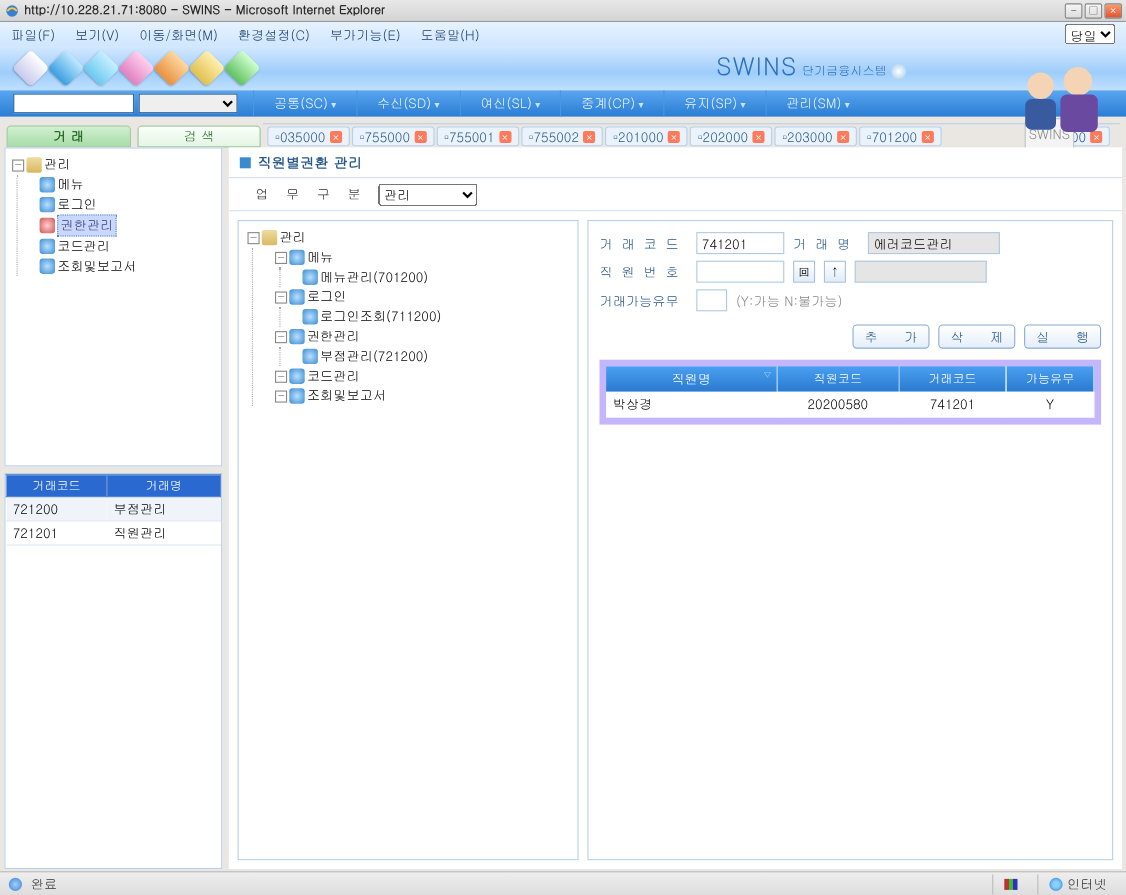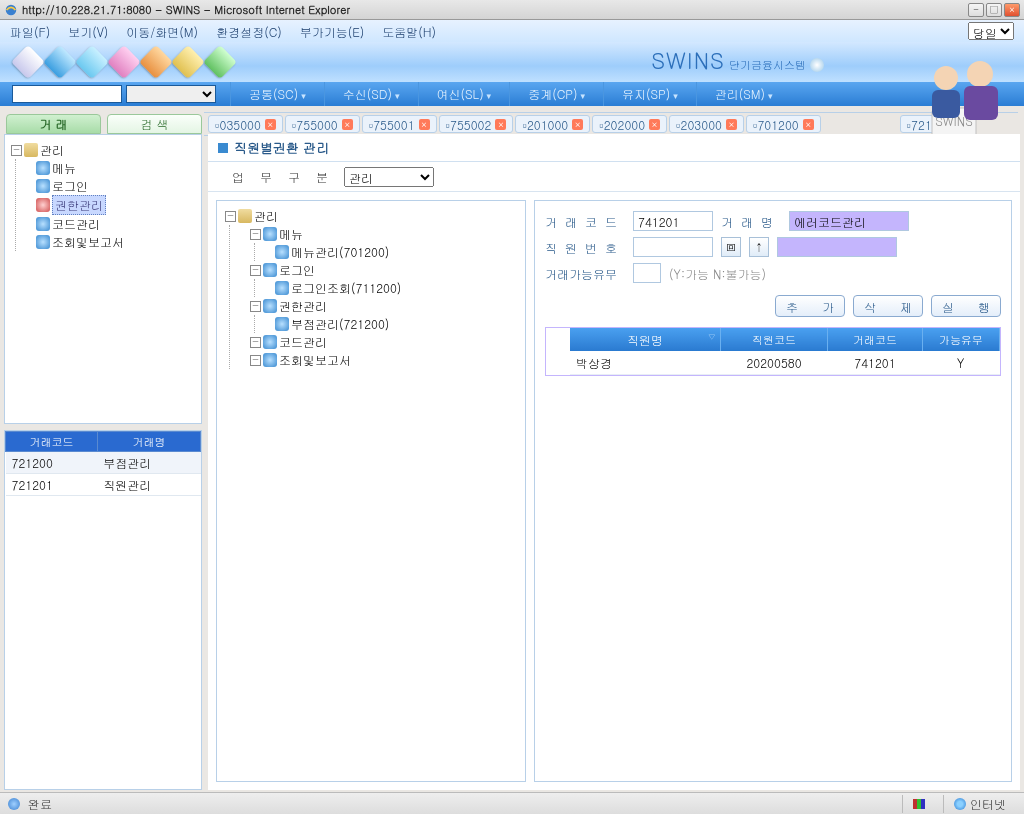--- a/index.html
+++ b/index.html
@@ -33,21 +33,21 @@
 .people-art { position: absolute; right: 12px; top: -4px; width: 170px; height: 120px; pointer-events: none; }
 
 .navbar { height: 24px; background: linear-gradient(#5aa6f0,#2a7dd4); display: flex; align-items: center; padding: 0 12px; gap: 4px; color: #fff; }
 .navbar input.navtxt { width: 110px; height: 18px; border: 1px solid #1a5a9a; }
 .navbar select.navsel { width: 90px; height: 18px; border: 1px solid #1a5a9a; }
 .navmenu { display: flex; margin-left: 10px; text-align: center; }
 .navmenu .nm { padding: 0 18px; border-left: 1px solid #4a96e0; height: 24px; line-height: 24px; color: #e8f4ff; }
 .navmenu .nm::after { content: " ▾"; font-size: 9px; color: #c8e4ff; }
 
 .tabs-row { height: 24px; margin-top: 6px; display: flex; align-items: center; padding: 0 6px; gap: 2px; }
-.left-tabs { display: flex; gap: 6px; width: 196px; }
+.left-tabs { display: flex; gap: 6px; width: 231px; }
 .left-tab { flex:1; height: 20px; background: linear-gradient(#fafffa,#e4f5e4); border: 1px solid #9ac89a; border-radius: 4px 4px 0 0; text-align: center; line-height: 18px; color: #2a6a2a; }
 .left-tab.sel { background: linear-gradient(#d0f0d0,#a8dca8); font-weight: bold; }
 .doc-tabs { flex: 1; display: flex; gap: 2px; border-top: 1px solid #b8d0e8; border-bottom: 1px solid #b8d0e8; padding: 0 4px; align-items: center; height: 24px; }
 .doc-tab { height: 18px; border: 1px solid #b8d0e8; border-radius: 3px; padding: 0 6px; display: flex; align-items: center; gap: 4px; background: #eaf2fb; color: #2a5a8a; font-size: 11px; }
 .doc-tab.sel { background: #fff; border-color: #6aa6e0; font-weight: bold; margin-top: 44px; }
 .doc-tab .x { width: 11px; height: 11px; background: #ff7a5a; color: #fff; border-radius: 2px; font-size: 9px; display: flex; align-items: center; justify-content: center; }
 
 .main-area { position: absolute; left: 4px; right: 4px; top: 134px; bottom: 24px; display: flex; gap: 6px; }
 .left-col { width: 198px; display: flex; flex-direction: column; gap: 6px; }
 .panel { background: #fff; border: 1px solid #b8d0e8; }
@@ -77,31 +77,31 @@
 .filter-bar { height: 30px; border-bottom: 1px solid #d8e4f0; display: flex; align-items: center; padding: 0 24px; gap: 10px; }
 .filter-bar .lbl { letter-spacing: 6px; color: #333; }
 .filter-bar select { height: 20px; width: 90px; }
 
 .work-area { flex: 1; display: flex; gap: 8px; padding: 8px; }
 .wa-left { width: 310px; border: 1px solid #b8d0e8; padding: 6px; overflow: auto; background: #fff; }
 .wa-right { flex: 1; border: 1px solid #b8d0e8; padding: 10px; display: flex; flex-direction: column; }
 
 .form-row { display: flex; align-items: center; margin-bottom: 6px; gap: 8px; }
 .form-row .flbl { width: 80px; color: #2a5a8a; letter-spacing: 2px; }
-.form-row input.ftxt { height: 20px; border: 1px solid #b0c8e0; padding: 0 4px; background: #c4b5fd; }
+.form-row input.ftxt { height: 20px; border: 1px solid #b0c8e0; padding: 0 4px; background: #e5e5e5; }
 .form-row .ftxt.w80 { width: 80px; background: #fff; }
 .form-row .ftxt.w120 { width: 120px; }
 .form-row .ftxt.w25 { width: 28px; background: #fff; }
 .form-row .fnote { color: #888; }
 .iconbtn { width: 20px; height: 20px; border: 1px solid #a8c0d8; background: linear-gradient(#fff,#e0ecf8); display: flex; align-items: center; justify-content: center; font-size: 10px; }
 
 .actions { display: flex; justify-content: flex-end; gap: 8px; margin: 6px 0 10px 0; }
 .actbtn { min-width: 64px; height: 22px; border: 1px solid #8aaad0; border-radius: 4px; background: linear-gradient(#fff,#e4eefa); color: #2a5a8a; letter-spacing: 10px; padding-left: 10px; }
 
-.grid { border: 1px solid #c4b5fd; padding-left: 24px; }
+.grid { border: 6px solid #c4b5fd; }
 .grid table { width: 100%; border-collapse: collapse; }
 .grid th { background: linear-gradient(#4aa0f0,#2a7ad0); color: #fff; font-weight: normal; padding: 3px 4px; font-size: 11px; border-right: 1px solid #6ab0f0; position: relative; }
 .grid th .sort { font-size: 8px; position: absolute; right: 4px; color: #c8e4ff; }
 .grid td { padding: 3px 6px; border-bottom: 1px solid #e8eef5; text-align: center; }
 .grid td.l { text-align: left; }
 
 .statusbar { position: absolute; left: 0; right: 0; bottom: 0; height: 22px; background: linear-gradient(#eee,#ddd); border-top: 1px solid #bbb; display: flex; align-items: center; padding: 0 8px; gap: 8px; color: #333; }
 .statusbar .cell { border-left: 1px solid #bbb; padding: 0 10px; height: 18px; display: flex; align-items: center; gap: 4px; }
 .statusbar .spacer { flex: 1; }
 .globe { width: 12px; height: 12px; border-radius: 50%; background: radial-gradient(#8ad0ff 30%,#2a7ad0); }

